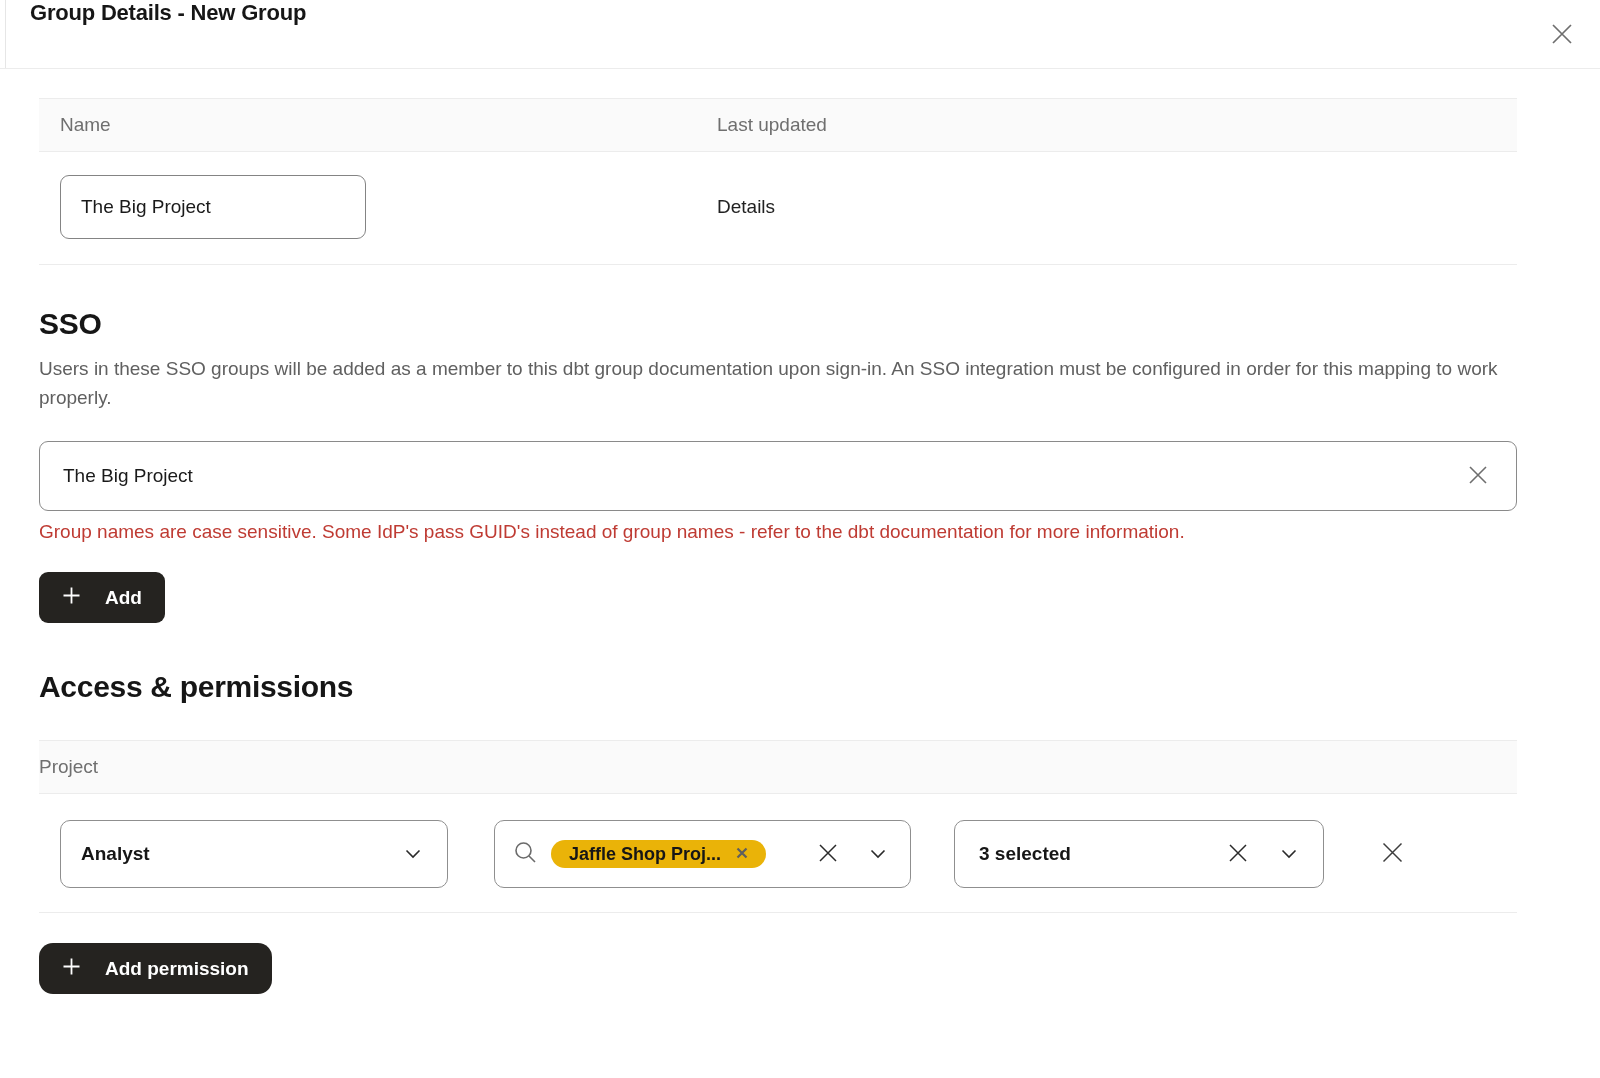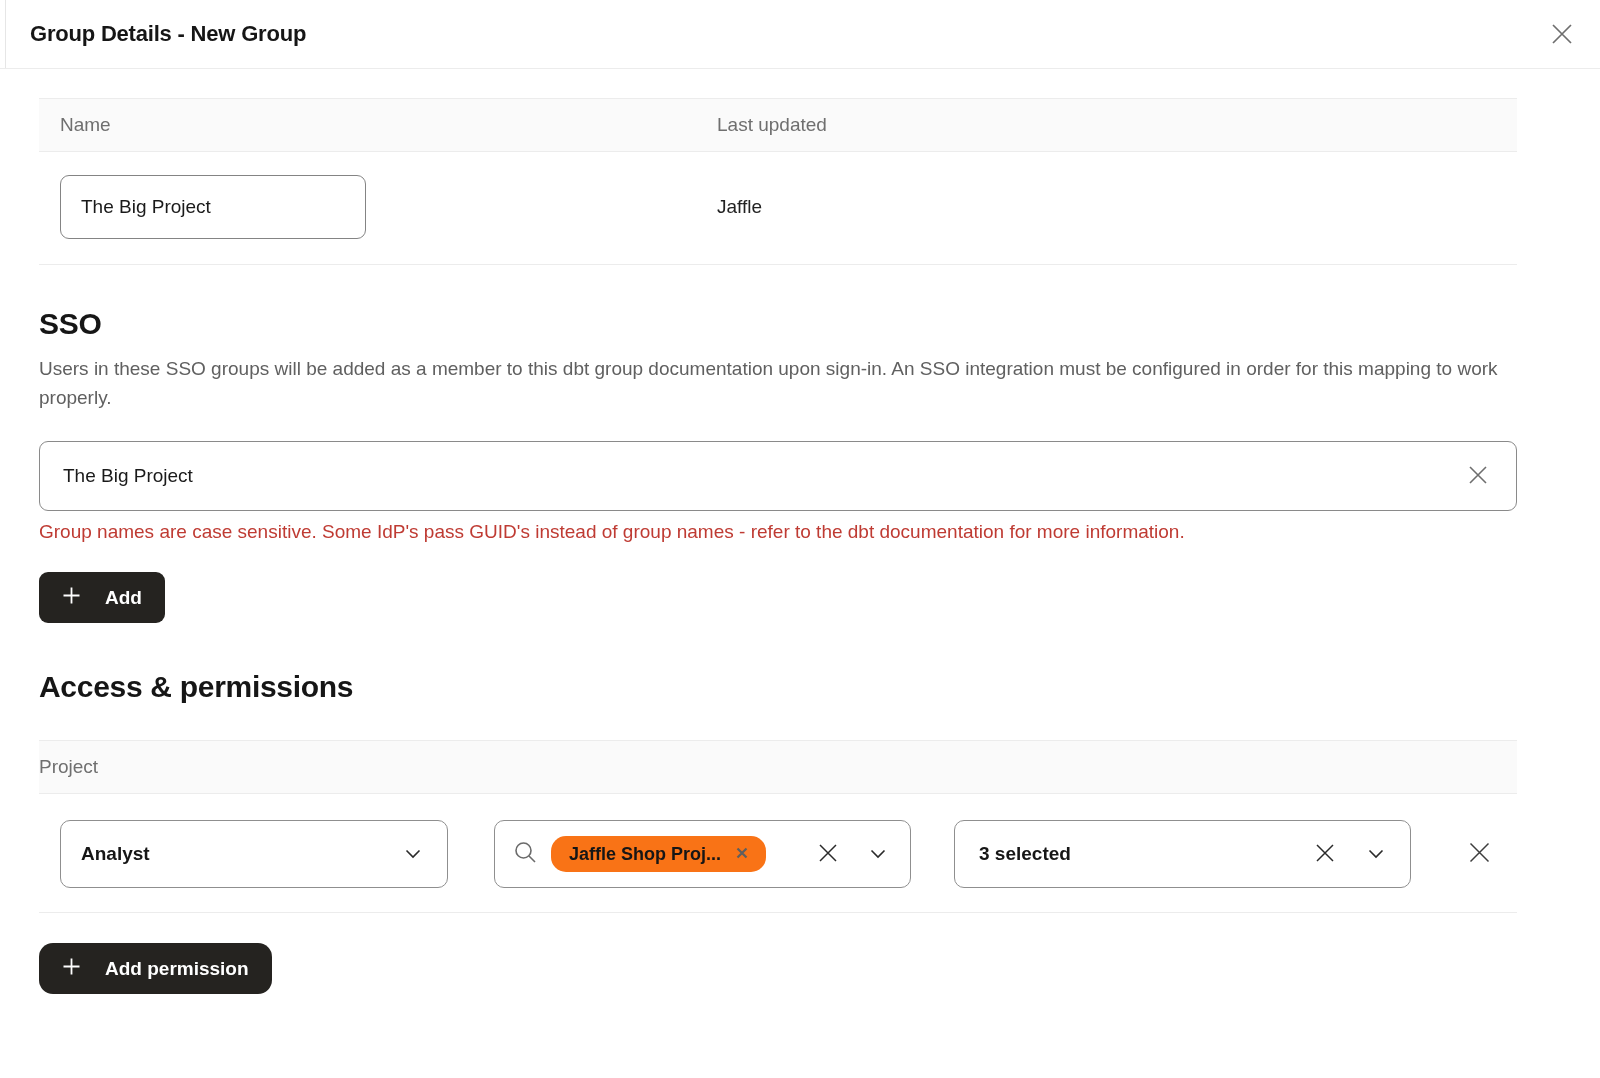--- a/index.html
+++ b/index.html
@@ -3,21 +3,21 @@
 <meta charset="utf-8">
 <style>
   * { box-sizing: border-box; margin: 0; padding: 0; }
   html, body { width: 1600px; height: 1078px; background: #ffffff; overflow: hidden; }
   body { font-family: "Liberation Sans", sans-serif; color: #1a1a1a; position: relative; }
 
   .page { position: relative; width: 1600px; height: 1078px; background: #fff; }
   .page::before { content: ""; position: absolute; left: 5px; top: 0; width: 1px; height: 69px; background: #e6e6e6; }
 
   
-  .modal-header { position: relative; height: 69px; border-bottom: 1px solid #ececec; display: flex; align-items: center; padding-left: 30px; }
+  .modal-header { position: relative; height: 69px; border-bottom: 1px solid #ececec; display: flex; padding-left: 30px; }
   .modal-title { font-size: 22px; font-weight: 700; color: #161616; letter-spacing: -0.2px; }
   .close-btn { position: absolute; right: 22px; top: 19px; width: 32px; height: 32px; background: none; border: none; cursor: pointer; display: flex; align-items: center; justify-content: center; }
 
   .content { margin-left: 39px; width: 1478px; }
 
   
   .tbl { border-top: 1px solid #ececec; }
   .thead { background: #fafafa; border-bottom: 1px solid #ececec; display: grid; align-items: center; height: 53px; color: #6f6f6f; font-size: 19px; }
   .name-grid { grid-template-columns: 678px 1fr; }
   .thead .cell-pad { padding-left: 21px; }
@@ -48,27 +48,27 @@
   .perm-tbl { margin-top: 36px; }
   .perm-grid { grid-template-columns: 455px 460px 1fr; }
   .perm-row { display: grid; grid-template-columns: 455px 460px 1fr; align-items: center; padding: 26px 0 24px 0; border-bottom: 1px solid #ececec; }
 
   .select-box { height: 68px; border: 1px solid #8f8f8f; border-radius: 10px; background: #fff; display: flex; align-items: center; cursor: pointer; }
   .permission-select { margin-left: 21px; width: 388px; }
   .permission-select .select-value { margin-left: 20px; font-size: 19px; font-weight: 700; color: #161616; }
   .permission-select .chev { margin-left: auto; margin-right: 26px; }
 
   .project-box { width: 417px; padding: 0 24px 0 18px; }
-  .tag-pill { margin-left: 13px; background: #f97316; border-radius: 15px; height: 36px; display: flex; align-items: center; gap: 14px; padding: 0 17px 0 18px; }
+  .tag-pill { margin-left: 13px; background: #eab308; border-radius: 15px; height: 28px; display: flex; align-items: center; gap: 14px; padding: 0 17px 0 18px; }
   .tag-label { font-size: 18px; font-weight: 700; color: #161616; white-space: nowrap; }
   .project-box .clear-x { margin-left: auto; }
   .project-box .chev { margin-left: 30px; }
 
   .env-cell { display: flex; align-items: center; }
-  .env-box { width: 457px; padding: 0 26px 0 24px; }
+  .env-box { width: 370px; padding: 0 26px 0 24px; }
   .env-box .select-value { font-size: 19px; font-weight: 700; color: #161616; }
   .env-box .clear-x { margin-left: auto; }
   .env-box .chev { margin-left: 31px; }
   .row-remove { margin-left: 55px; }
 </style>
 </head>
 <body>
 
 <div class="page">
 
@@ -87,21 +87,21 @@
 
     <div class="tbl" style="margin-top:29px;">
       <div class="thead name-grid">
         <div class="cell-pad">Name</div>
         <div>Last updated</div>
       </div>
       <div class="name-row">
         <div>
           <input class="name-input" type="text" value="The Big Project" style="">
         </div>
-        <div class="last-updated-value">Jaffle</div>
+        <div class="last-updated-value">Details</div>
       </div>
     </div>
 
     <div class="sso-section">
       <div class="section-heading">SSO</div>
       <p class="section-desc">Users in these SSO groups will be added as a member to this dbt group documentation upon sign-in. An SSO integration must be configured in order for this mapping to work properly.</p>
 
       <div class="sso-input-wrap">
         <input class="sso-input" type="text" value="The Big Project" style="">
         <button class="icon-btn">

